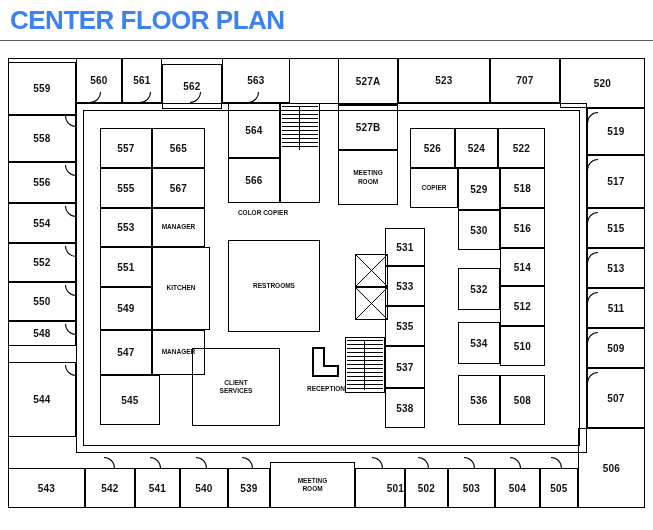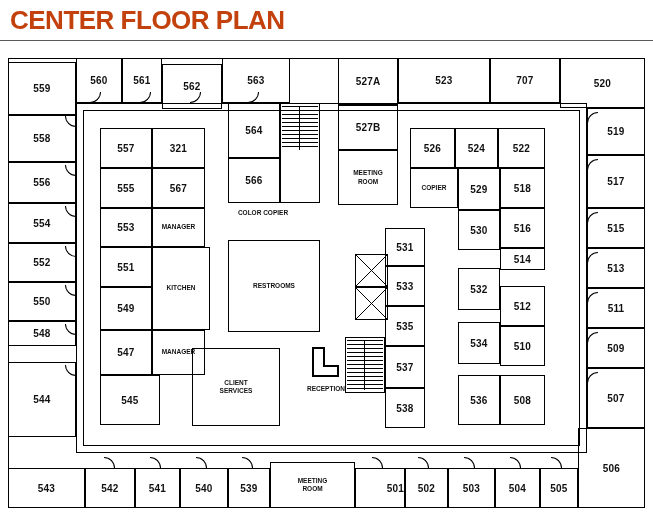--- a/index.html
+++ b/index.html
@@ -1,20 +1,20 @@
 <!DOCTYPE html>
 <html><head>
 <meta charset="utf-8">
 <style>
   * { box-sizing: border-box; margin: 0; padding: 0; }
   html, body { background: #fff; }
   body { width: 653px; height: 530px; font-family: "Liberation Sans", sans-serif; }
   .page { position: relative; width: 653px; height: 530px; background: #fff; overflow: hidden; }
   .title { position: absolute; left: 10px; top: 5px; font-size: 26px; font-weight: bold;
-           color: #c2410c; letter-spacing: -0.5px; white-space: nowrap; }
+           color: #3b82f6; letter-spacing: -0.5px; white-space: nowrap; }
   .rule { position: absolute; left: 0; top: 40px; width: 653px; height: 1px; background: #5a5a5a; }
   #floorplan { position: absolute; left: 0; top: 0; width: 653px; height: 530px; }
   .outline { position: absolute; border: 1px solid #000; }
   .room, .troom { position: absolute; border: 1px solid #000; display: flex; align-items: center;
                   justify-content: center; text-align: center; color: #111; }
   .room { font-size: 10px; font-weight: bold; letter-spacing: 0.2px; }
   .troom { font-size: 6.5px; font-weight: bold; line-height: 1.25; }
   .flabel { position: absolute; display: flex; align-items: center; justify-content: center;
             text-align: center; font-size: 6.5px; font-weight: bold; color: #111; line-height: 1.25; }
   .w2 span { display: block; width: 38px; margin: 0 auto; }
@@ -158,21 +158,21 @@
       <div class="room" style="left: 495px; top: 468px; width: 45px; height: 40px;">
         <span>504</span>
       </div>
       <div class="room" style="left: 540px; top: 468px; width: 38px; height: 40px;">
         <span>505</span>
       </div>
       <div class="room" style="left: 100px; top: 128px; width: 52px; height: 40px;">
         <span>557</span>
       </div>
       <div class="room" style="left: 152px; top: 128px; width: 53px; height: 40px;">
-        <span>321</span>
+        <span>565</span>
       </div>
       <div class="room" style="left: 100px; top: 168px; width: 52px; height: 40px;">
         <span>555</span>
       </div>
       <div class="room" style="left: 152px; top: 168px; width: 53px; height: 40px;">
         <span>567</span>
       </div>
       <div class="room" style="left: 100px; top: 208px; width: 52px; height: 39px;">
         <span>553</span>
       </div>
@@ -238,21 +238,21 @@
       </div>
       <div class="room" style="left: 500px; top: 168px; width: 45px; height: 40px;">
         <span>518</span>
       </div>
       <div class="room" style="left: 458px; top: 210px; width: 42px; height: 40px;">
         <span>530</span>
       </div>
       <div class="room" style="left: 500px; top: 208px; width: 45px; height: 40px;">
         <span>516</span>
       </div>
-      <div class="room" style="left: 500px; top: 248px; width: 45px; height: 22px;">
+      <div class="room" style="left: 500px; top: 248px; width: 45px; height: 38px;">
         <span>514</span>
       </div>
       <div class="room" style="left: 458px; top: 268px; width: 42px; height: 42px;">
         <span>532</span>
       </div>
       <div class="room" style="left: 500px; top: 286px; width: 45px; height: 40px;">
         <span>512</span>
       </div>
       <div class="room" style="left: 458px; top: 322px; width: 42px; height: 42px;">
         <span>534</span>

